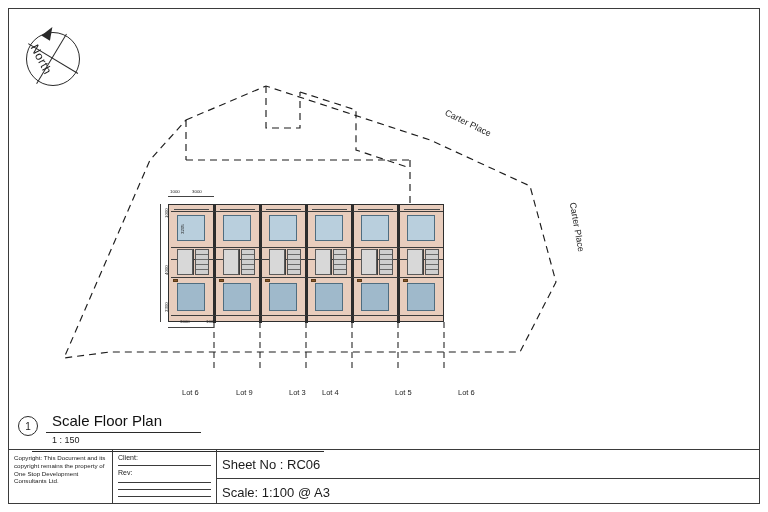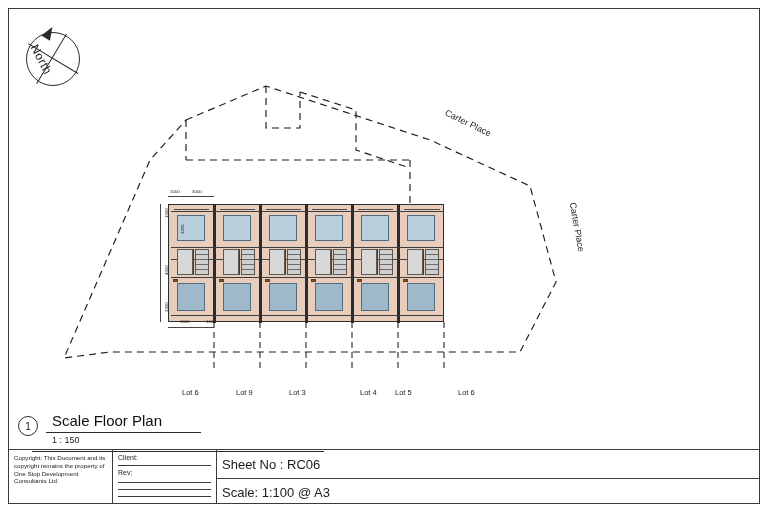--- a/index.html
+++ b/index.html
@@ -364,21 +364,21 @@
 
   <div class="dimline" style="left:160px; top:204px; width:1px; height:118px;"></div>
   <div class="dimtext vert" style="left:164px; top:218px;">1000</div>
   <div class="dimtext vert" style="left:180px; top:234px;">3205</div>
   <div class="dimtext vert" style="left:164px; top:275px;">4000</div>
   <div class="dimtext vert" style="left:164px; top:312px;">3300</div>
 
   <div class="lotlabel" style="left:182px; top:388px;">Lot 6</div>
   <div class="lotlabel" style="left:236px; top:388px;">Lot 9</div>
   <div class="lotlabel" style="left:289px; top:388px;">Lot 3</div>
-  <div class="lotlabel" style="left:360px; top:388px;">Lot 4</div>
+  <div class="lotlabel" style="left:322px; top:388px;">Lot 4</div>
   <div class="lotlabel" style="left:395px; top:388px;">Lot 5</div>
   <div class="lotlabel" style="left:458px; top:388px;">Lot 6</div>
 
   <div id="plan-title">
     <div class="circle">1</div>
     <div class="name">Scale Floor Plan</div>
     <div class="rule"></div>
     <div class="scale">1 : 150</div>
     <div class="rule2"></div>
   </div>

